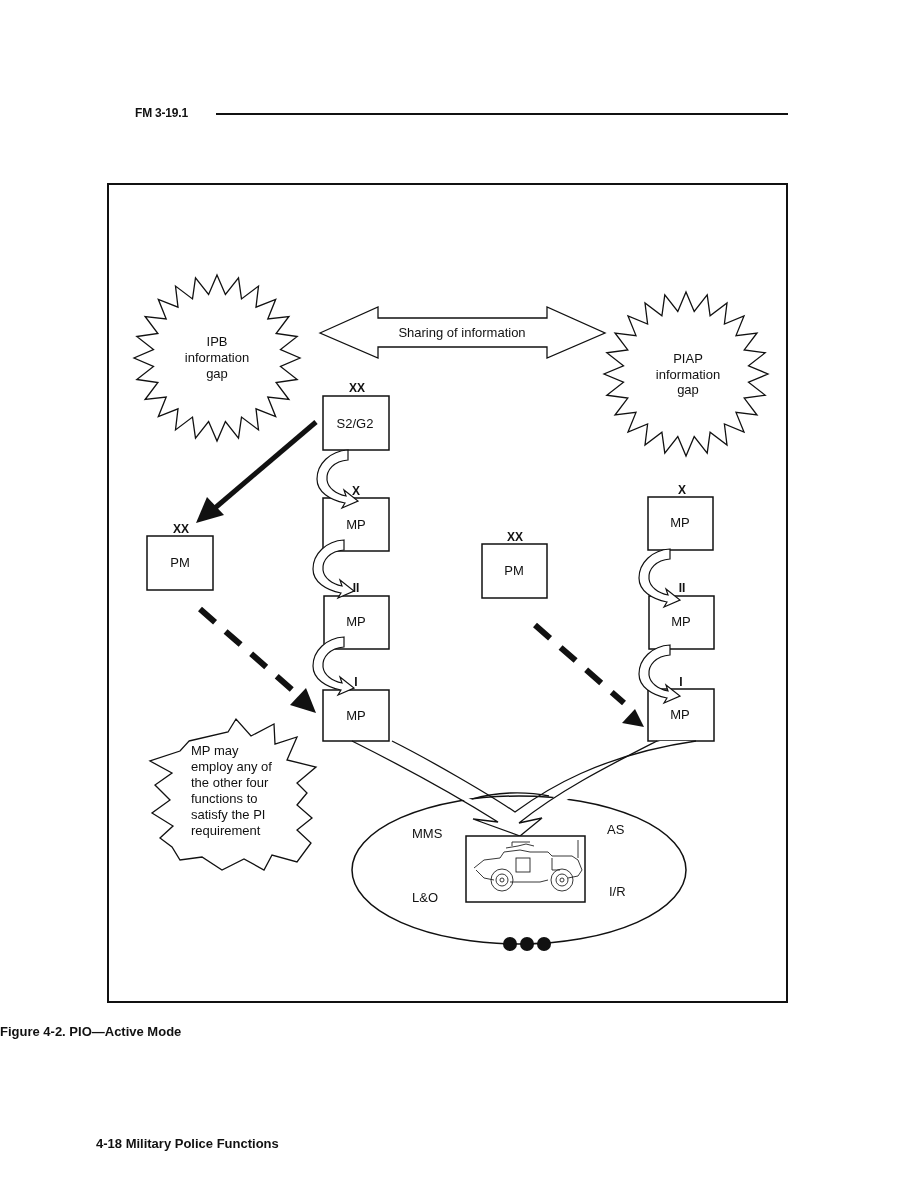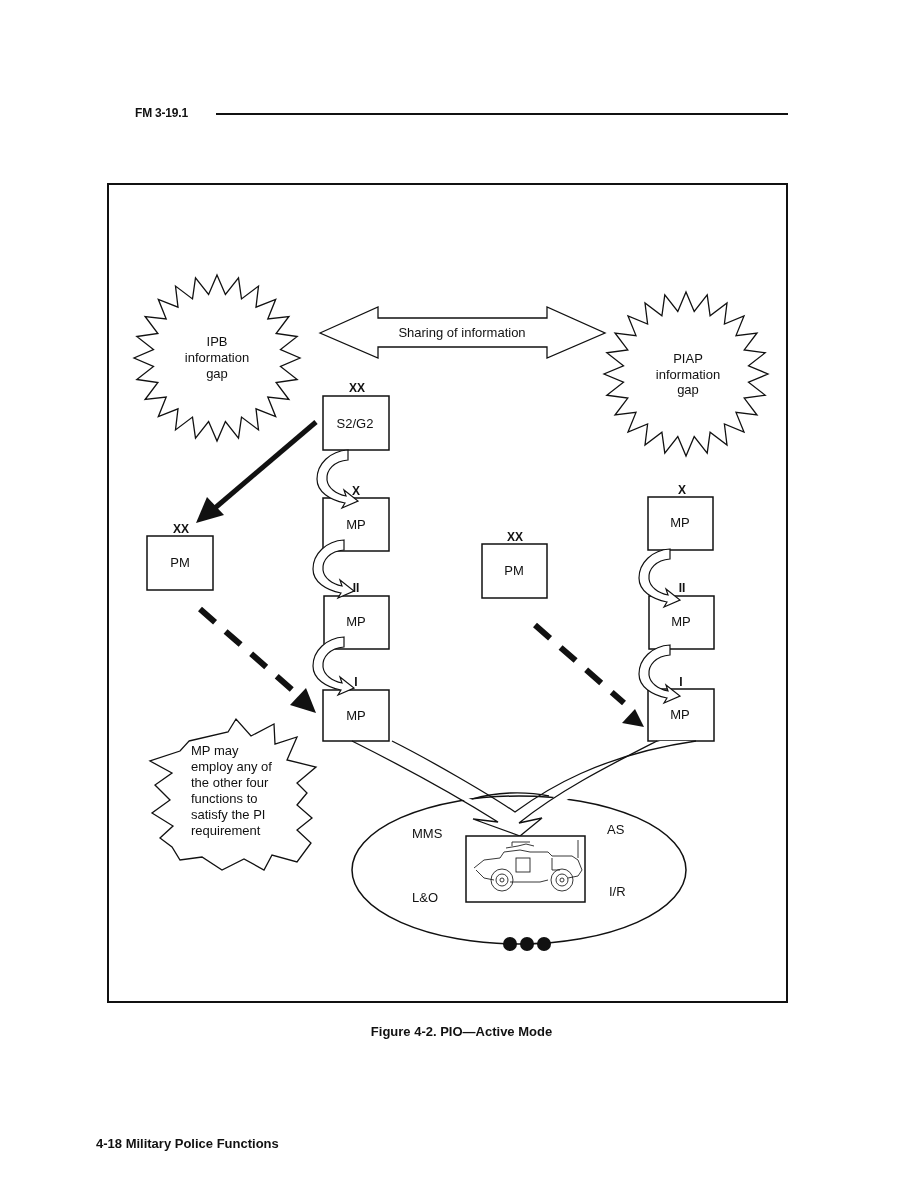--- a/index.html
+++ b/index.html
@@ -1,20 +1,20 @@
 <!DOCTYPE html>
 <html><head>
   <meta charset="utf-8">
   <style>
     html, body { margin: 0; padding: 0; background: #ffffff; }
     body { width: 923px; height: 1194px; position: relative; overflow: hidden; font-family: "Liberation Sans", sans-serif; color: #111; }
     .hdr-id { position: absolute; left: 108px; top: 106px; font-size: 12px; font-weight: bold; letter-spacing: -0.2px; margin-left: 27px; }
     .hdr-rule { position: absolute; left: 216px; top: 113px; width: 572px; height: 2px; background: #111; }
     svg.diagram { position: absolute; left: 0; top: 0; }
-    .caption { position: absolute; left: 0; width: 923px; top: 1024px; text-align: center; font-size: 13px; font-weight: bold; }
+    .caption { position: absolute; left: 0; width: 923px; top: 1024px; font-size: 13px; font-weight: bold; }
     .footer { position: absolute; left: 96px; top: 1136px; font-size: 13px; font-weight: bold; }
     .lbl { font-family: "Liberation Sans", sans-serif; font-size: 13px; fill: #111; }
     .ech { font-family: "Liberation Sans", sans-serif; font-size: 12px; font-weight: bold; fill: #111; }
   </style>
 </head>
 <body>
 
 <div class="hdr-id">FM 3-19.1</div>
 <div class="hdr-rule"></div>
 

